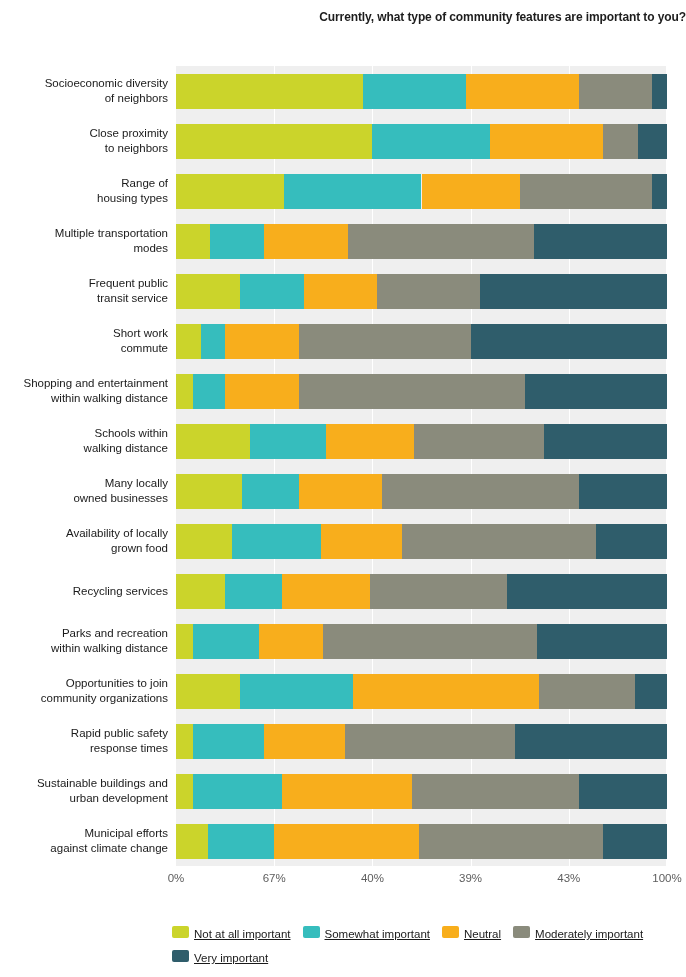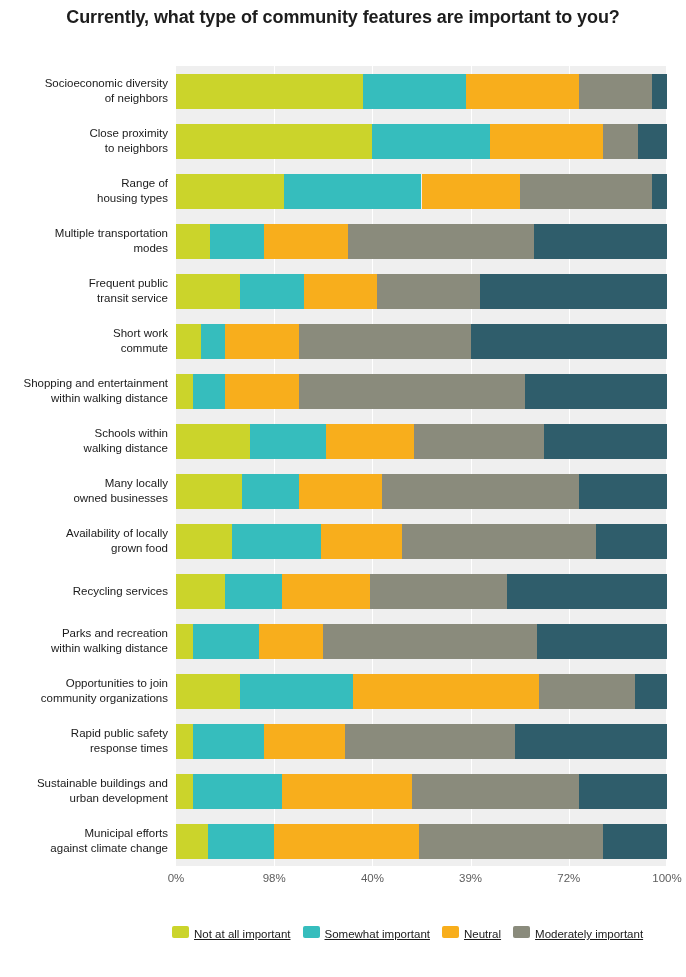--- a/index.html
+++ b/index.html
@@ -15,22 +15,22 @@
     width: 686px;
     height: 977px;
     background: #ffffff;
   }
 
   
   .chart-title {
     position: absolute;
     left: 0; top: 5px;
     width: 686px;
-    text-align: center;
-    font-size: 18px;
+    text-align: right;
+    font-size: 12px;
     font-weight: bold;
     color: #1d1d1d;
     line-height: 25px;
     letter-spacing: -0.1px;
   }
 
   
   .plot-area {
     position: absolute;
     left: 176px;
@@ -292,24 +292,25 @@
           <div class="seg" title="Somewhat important: 13.5%" style="left: 31.915px; width: 66.285px; background: rgb(54, 189, 189);"></div>
           <div class="seg" title="Neutral: 29.5%" style="left: 98.2px; width: 144.845px; background: rgb(248, 174, 28);"></div>
           <div class="seg" title="Moderately important: 37.5%" style="left: 243.045px; width: 184.125px; background: rgb(138, 139, 124);"></div>
           <div class="seg" title="Very important: 13%" style="left: 427.17px; width: 63.83px; background: rgb(47, 93, 107);"></div>
         </div>
       </div>
   </div>
 
   <div class="xaxis">
       <div class="xtick" style="left: 0px;">0%</div>
-      <div class="xtick" style="left: 98.2px;">98%</div>
+      <div class="xtick" style="left: 98.2px;">67%</div>
       <div class="xtick" style="left: 196.4px;">40%</div>
       <div class="xtick" style="left: 294.6px;">39%</div>
-      <div class="xtick" style="left: 392.8px;">72%</div>
+      <div class="xtick" style="left: 392.8px;">43%</div>
       <div class="xtick" style="left: 491px;">100%</div>
     </div>
 
   <div class="legend">
       <div class="legend-row" style="text-align: left; padding-left: 166px;"><span class="legend-item"><span class="legend-swatch" style="background: rgb(203, 212, 43);"></span><span class="legend-label">Not at all important</span></span><span class="legend-item"><span class="legend-swatch" style="background: rgb(54, 189, 189);"></span><span class="legend-label">Somewhat important</span></span><span class="legend-item"><span class="legend-swatch" style="background: rgb(248, 174, 28);"></span><span class="legend-label">Neutral</span></span><span class="legend-item"><span class="legend-swatch" style="background: rgb(138, 139, 124);"></span><span class="legend-label">Moderately important</span></span></div>
+      <div class="legend-row" style="text-align: left; padding-left: 166px;"><span class="legend-item"><span class="legend-swatch" style="background: rgb(47, 93, 107);"></span><span class="legend-label">Very important</span></span></div>
     </div>
 
 </div>
 
 </body></html>

